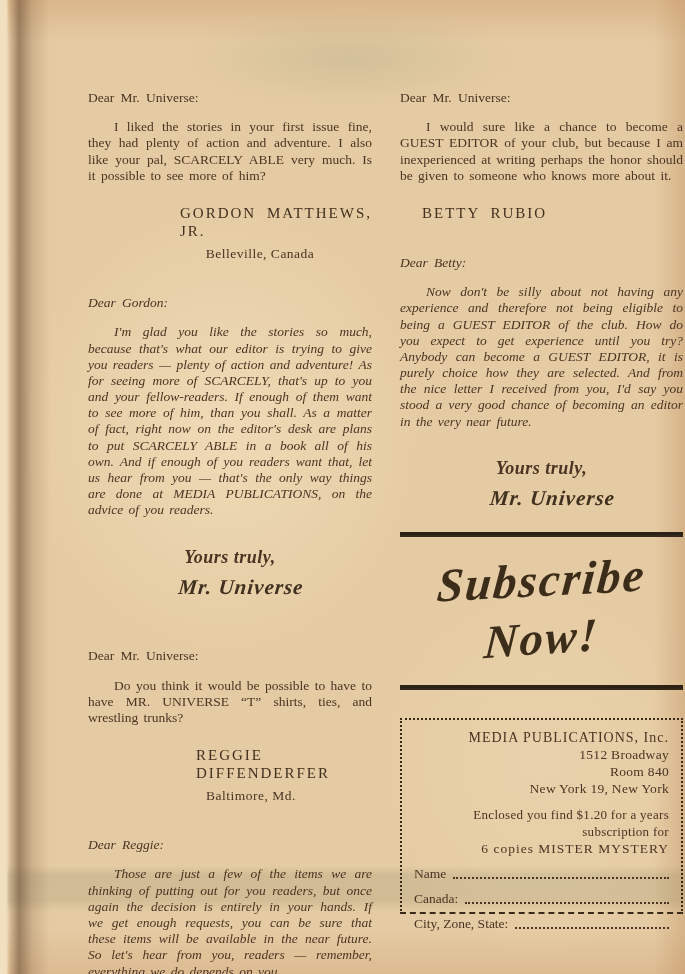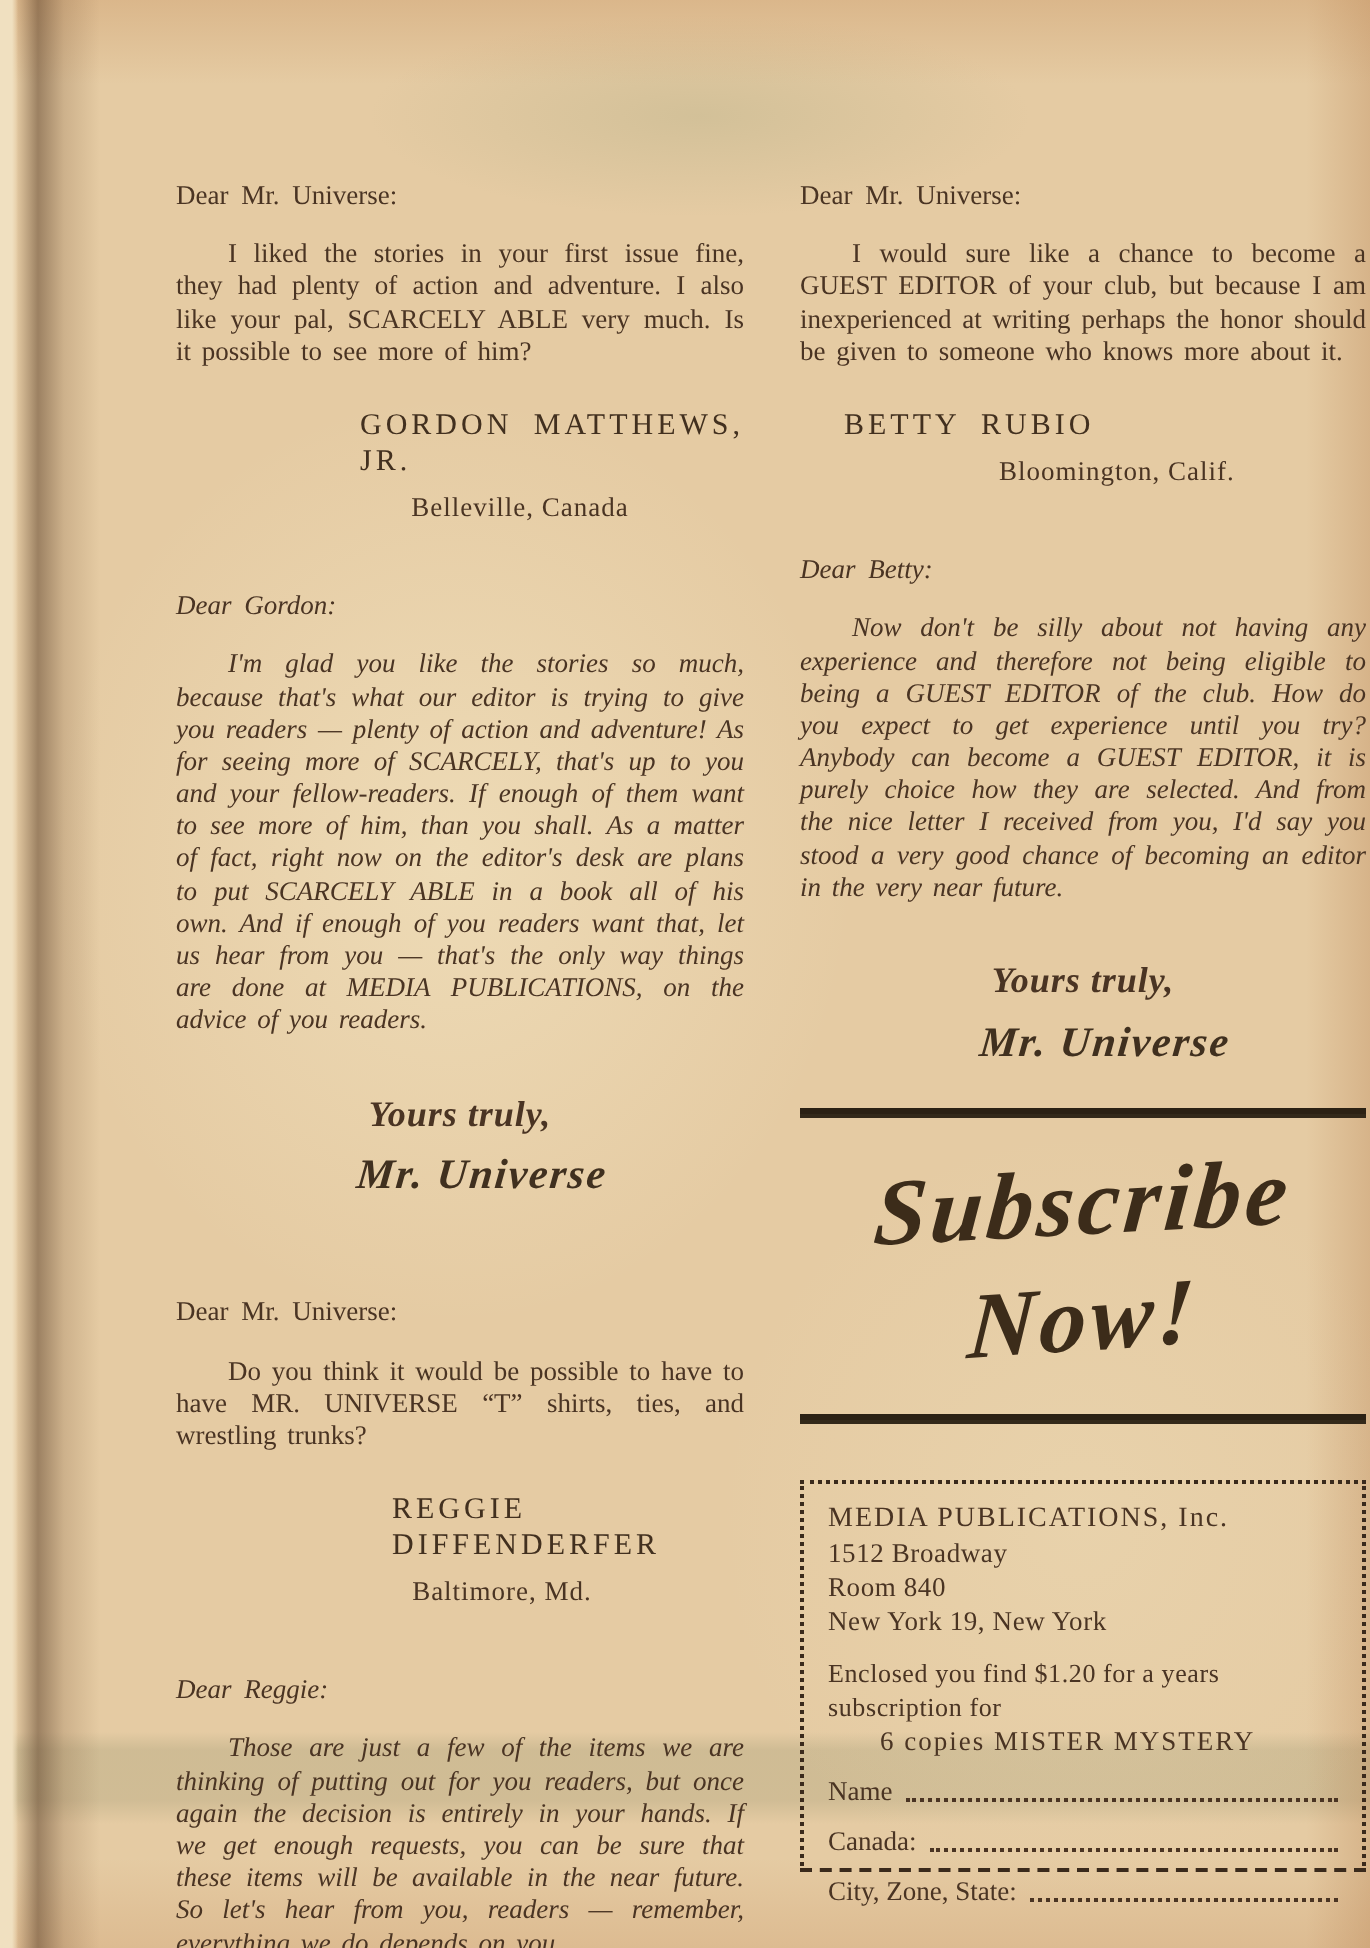--- a/index.html
+++ b/index.html
@@ -45,21 +45,21 @@
   .rule-bottom { margin-top:20px; }
 
   .subscribe { text-align:center; color:#3c2c1a; }
   .sub-line1 { margin-top:16px; font-size:47px; font-style:italic; font-weight:bold;
                letter-spacing:2px; transform:rotate(-3deg) skewX(-8deg); }
   .sub-line2 { margin-top:4px; font-size:47px; font-style:italic; font-weight:bold;
                letter-spacing:2px; transform:rotate(-4deg) skewX(-8deg); }
 
   .coupon { margin-top:28px; border:2px dotted #3a2a1c; border-bottom:2px dashed #3a2a1c;
             padding:9px 12px 12px 12px; height:196px; }
-  .coupon p { line-height:17px; letter-spacing:0.3px; }
+  .coupon p { line-height:17px; letter-spacing:0.3px;text-align:right; }
   .coupon .publisher { font-size:14px; letter-spacing:1px; }
   .coupon .enclosure { margin-top:9px; font-size:13px; }
   .coupon .copies { padding-left:26px; letter-spacing:1px; }
   .field { display:flex; align-items:flex-end; margin-top:9px; }
   .field .flabel { font-size:13.5px; margin-right:7px; white-space:nowrap; }
   .field .dots { flex:1; border-bottom:2px dotted #4a3423; margin-bottom:3px; }
 </style>
 </head>
 <body>
 
@@ -95,21 +95,20 @@
     </section>
 
   </div>
 
   <div class="col col-right">
 
     <section>
       <p class="salutation">Dear Mr. Universe:</p>
       <p class="body">I would sure like a chance to become a GUEST EDITOR of your club, but because I am inexperienced at writing perhaps the honor should be given to someone who knows more about it.</p>
       <p class="writer-name off-e">BETTY RUBIO</p>
-      <p class="writer-place off-f">Bloomington, Calif.</p>
     </section>
 
     <section class="reply">
       <p class="salutation italic">Dear Betty:</p>
       <p class="body italic">Now don't be silly about not having any experience and therefore not being eligible to being a GUEST EDITOR of the club.  How do you expect to get experience until you try?  Anybody can become a GUEST EDITOR, it is purely choice how they are selected.  And from the nice letter I received from you, I'd say you stood a very good chance of becoming an editor in the very near future.</p>
       <p class="closing">Yours truly,</p>
       <p class="signature off-e">Mr. Universe</p>
     </section>
 
     <div class="rule rule-top"></div>

